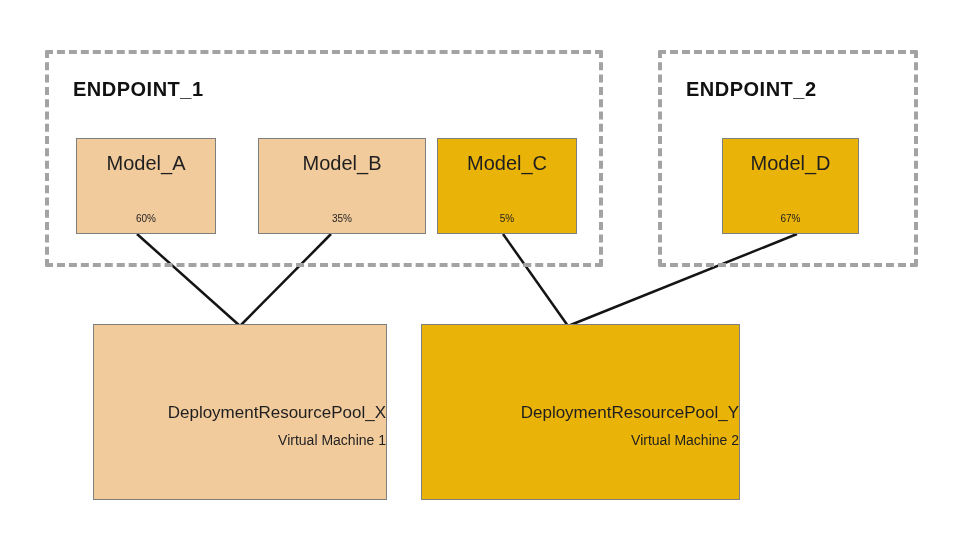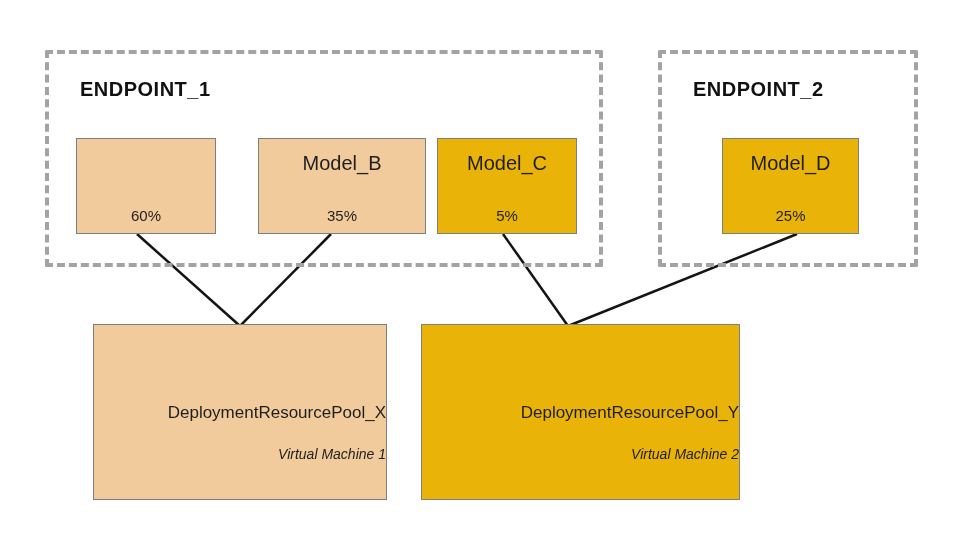--- a/index.html
+++ b/index.html
@@ -27,21 +27,21 @@
     position: absolute;
     border: 4px dashed #a3a3a3;
     border-radius: 2px;
     box-sizing: border-box;
     background: transparent;
   }
   .ep1 { left: 45px; top: 50px; width: 558px; height: 217px; }
   .ep2 { left: 658px; top: 50px; width: 260px; height: 217px; }
   .ep-title {
     position: absolute;
-    left: 31px;
+    left: 24px;
     top: 24px;
     font-size: 20px;
     font-weight: 700;
     color: #111111;
     letter-spacing: 0.5px;
     white-space: nowrap;
   }
   .model {
     position: absolute;
     top: 138px;
@@ -55,41 +55,40 @@
   .model-name {
     margin-top: 13px;
     font-size: 20px;
     color: #1f1f1f;
   }
   .model-traffic {
     position: absolute;
     bottom: 9px;
     left: 0;
     width: 100%;
-    font-size: 15px;
+    font-size: 10px;
     color: #1f1f1f;
   }
   .pool {
     position: absolute;
     top: 324px;
     height: 176px;
     box-sizing: border-box;
     border: 1.5px solid #7f7f7f;
     text-align: right;
   }
   .pool-name {
     margin-top: 78px;
     font-size: 17px;
     color: #1f1f1f;
   }
   .pool-machine {
-    margin-top: 23px;
+    margin-top: 9px;
     font-size: 14px;
     color: #1f1f1f;
-    font-style: italic;
   }
 </style>
 </head>
 <body>
 
 <div class="stage">
 
   <svg class="connectors" viewBox="0 0 960 540" xmlns="http://www.w3.org/2000/svg">
     <line x1="137" y1="234" x2="240" y2="326" stroke="#141414" stroke-width="2.5"></line>
     <line x1="331" y1="234" x2="240" y2="326" stroke="#141414" stroke-width="2.5"></line>
@@ -99,36 +98,37 @@
 
   <div class="endpoint ep1">
     <div class="ep-title">ENDPOINT_1</div>
   </div>
 
   <div class="endpoint ep2">
     <div class="ep-title">ENDPOINT_2</div>
   </div>
 
   <div class="model warm" style="left:76px; width:140px;">
+    <div class="model-name">Model_A</div>
     <div class="model-traffic">60%</div>
   </div>
 
   <div class="model warm" style="left:258px; width:168px;">
     <div class="model-name">Model_B</div>
     <div class="model-traffic">35%</div>
   </div>
 
   <div class="model cool" style="left:437px; width:140px;">
     <div class="model-name">Model_C</div>
     <div class="model-traffic">5%</div>
   </div>
 
   <div class="model cool" style="left:722px; width:137px;">
     <div class="model-name">Model_D</div>
-    <div class="model-traffic">25%</div>
+    <div class="model-traffic">67%</div>
   </div>
 
   <div class="pool warm" style="left:93px; width:294px;">
     <div class="pool-name">DeploymentResourcePool_X</div>
     <div class="pool-machine">Virtual Machine 1</div>
   </div>
 
   <div class="pool cool" style="left:421px; width:319px;">
     <div class="pool-name">DeploymentResourcePool_Y</div>
     <div class="pool-machine">Virtual Machine 2</div>

